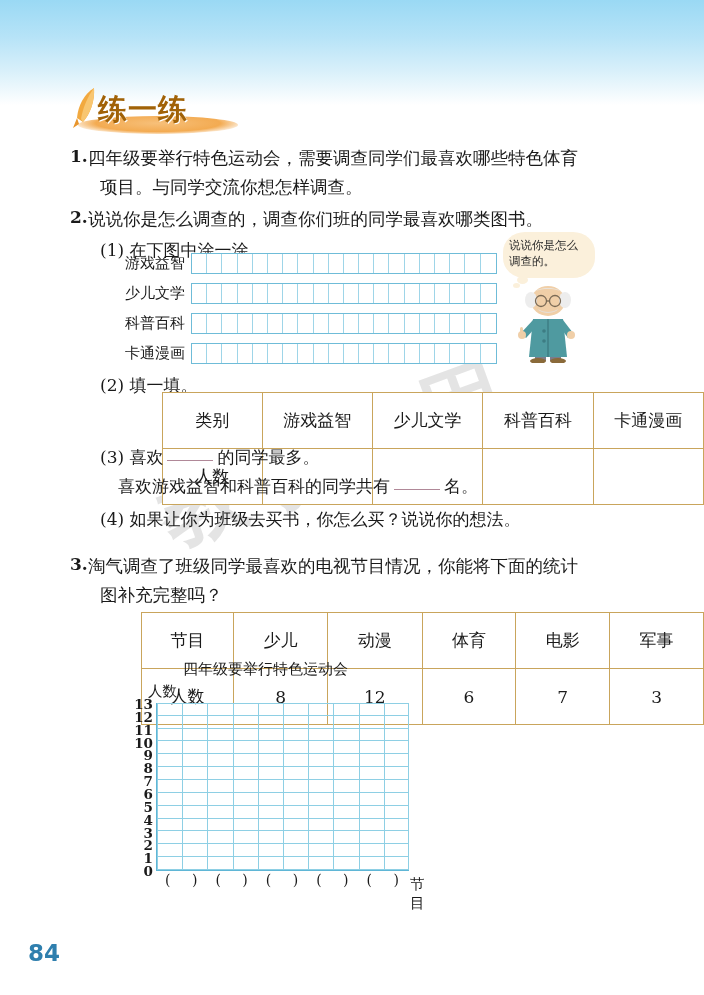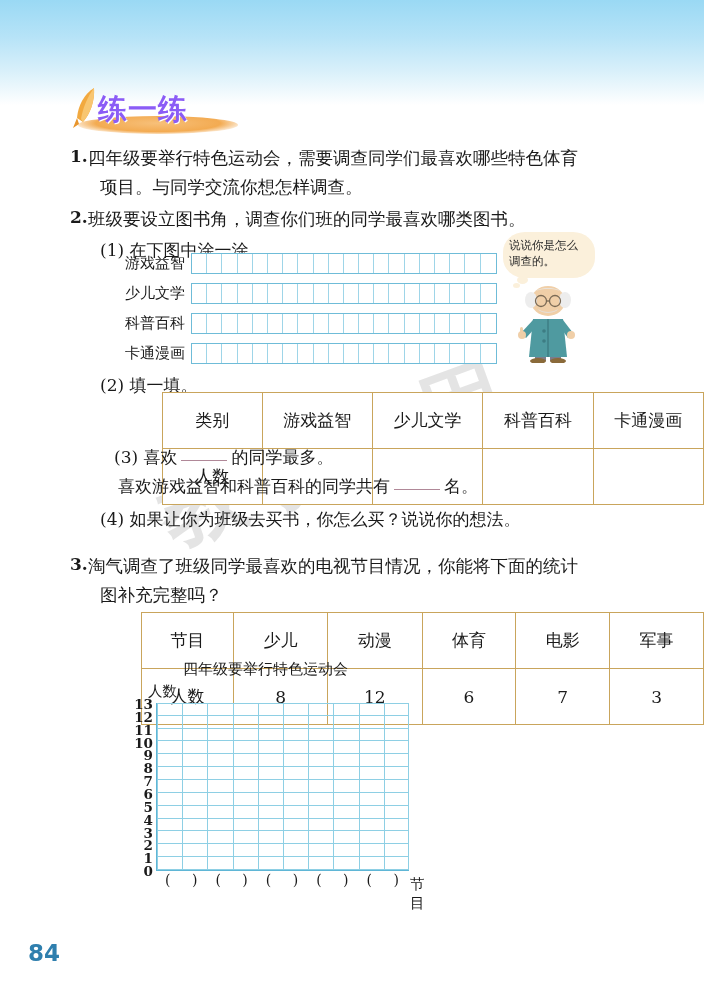--- a/index.html
+++ b/index.html
@@ -28,21 +28,21 @@
   .hdr{ position:absolute; left:70px; top:88px; width:220px; height:50px; }
   .hdr .ellipse{
     position:absolute; left:8px; top:28px; width:160px; height:18px;
     background:radial-gradient(ellipse at 50% 40%,#f7c07a 0%,#f3ab52 55%,rgba(243,171,82,0) 80%);
     border-radius:50%;
   }
   .hdr .feather{ position:absolute; left:0px; top:-2px; }
   .hdr .t{
     position:absolute; left:28px; top:2px;
     font-size:29px; font-weight:bold; letter-spacing:1px;
-    color:#8b5cf6; font-family:"DejaVu Sans","Liberation Sans",sans-serif;
+    color:#a16207; font-family:"DejaVu Sans","Liberation Sans",sans-serif;
     text-shadow:1px 1px 0 #ffffff;
   }
 
   
   .q{ position:absolute; font-size:17.5px; line-height:29px; }
   .qn{ position:absolute; font-size:17px; font-weight:bold;
        font-family:"DejaVu Serif","Liberation Serif",serif; }
   .sub{ position:absolute; font-size:17px; line-height:29px; }
 
   .blank{ display:inline-block; width:46px; border-bottom:1.4px solid #b08898;
@@ -129,21 +129,21 @@
       <path d="M7 32 L3 42 L9 38 Z" fill="#e8952c"></path>
     </svg>
     <div class="t">练一练</div>
   </div>
 
   <div class="qn" style="left:70px; top:146px;">1.</div>
   <div class="q" style="left:100px; top:173px;">项目。与同学交流你想怎样调查。</div>
   <div class="q" style="left:88px; top:144px;">四年级要举行特色运动会，需要调查同学们最喜欢哪些特色体育</div>
 
   <div class="qn" style="left:70px; top:207px;">2.</div>
-  <div class="q" style="left:88px; top:205px;">班级要设立图书角，调查你们班的同学最喜欢哪类图书。</div>
+  <div class="q" style="left:88px; top:205px;">说说你是怎么调查的，调查你们班的同学最喜欢哪类图书。</div>
 
   <div class="sub" style="left:100px; top:236px;">(1) 在下图中涂一涂。</div>
 
   <div class="bars">
     <div class="bar-row">
       <div class="bar-lbl">游戏益智</div>
       <div class="bar-grid">
         <div class="cell"></div>
           <div class="cell"></div>
           <div class="cell"></div>
@@ -288,21 +288,21 @@
     <tr>
       <td style="height:22px;">人数</td>
       <td></td>
       <td></td>
       <td></td>
       <td></td>
     </tr>
   </tbody>
     </table>
 
-  <div class="sub" style="left:100px; top:443px;margin-left:14px;">
+  <div class="sub" style="left:100px; top:443px;">
     <span>(3) 喜欢</span><span class="blank"></span><span>的同学最多。</span>
   </div>
   <div class="sub" style="left:118px; top:472px;">
     <span>喜欢游戏益智和科普百科的同学共有</span><span class="blank"></span><span>名。</span>
   </div>
 
   <div class="sub" style="left:100px; top:505px;">(4) 如果让你为班级去买书，你怎么买？说说你的想法。</div>
 
   <div class="qn" style="left:70px; top:554px;">3.</div>
   <div class="q" style="left:88px; top:552px;text-align:center;">淘气调查了班级同学最喜欢的电视节目情况，你能将下面的统计</div>

